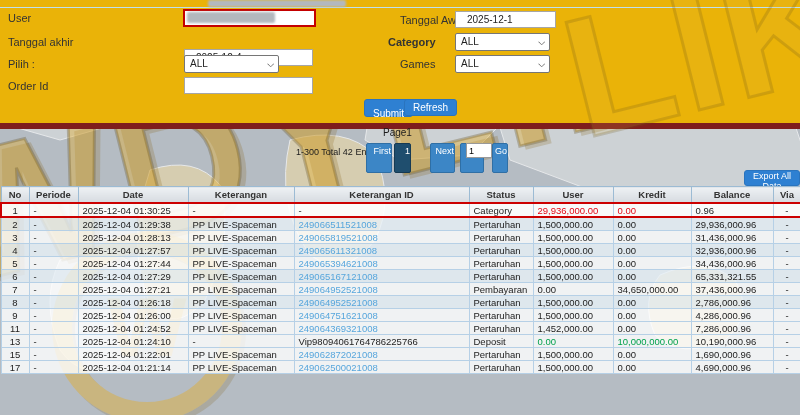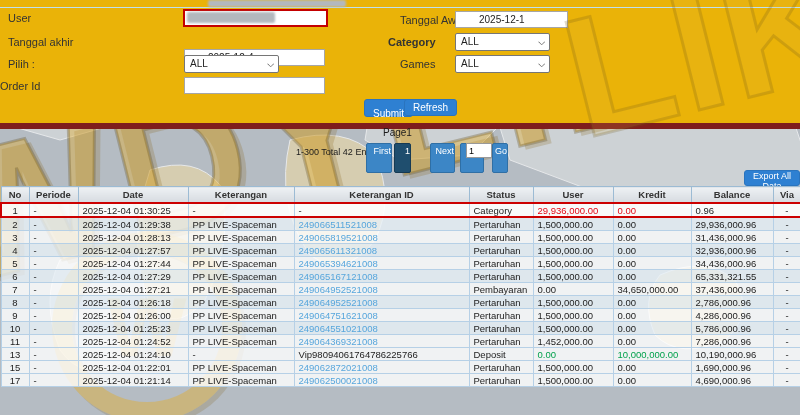--- a/index.html
+++ b/index.html
@@ -25,21 +25,21 @@
     color:rgba(224,178,60,.16);-webkit-text-stroke:3px rgba(110,85,25,.22);
     transform:rotate(-14deg);pointer-events:none;}
 
   
   #panel{position:absolute;left:0;top:0;width:800px;height:123px;background:#eab308;
     border-bottom:6px solid #7f1d1d;z-index:2;}
   #panel .topline{position:absolute;left:0;top:7px;width:100%;height:0;
     border-top:1px solid #bfe0ee;}
   .flabel{position:absolute;font-size:11px;color:#333;}
   .tbox{position:absolute;height:15px;background:#fff;border:1px solid #a6a6a6;
-    font-size:10px;color:#222;line-height:15px;padding-left:23px;}
+    font-size:10px;color:#222;line-height:15px;padding-left:11px;}
   .fsel{position:absolute;height:16px;background:#fff;border:1px solid #767676;
     border-radius:2px;font-size:10px;line-height:16px;padding-left:5px;}
   .fsel .arr{position:absolute;right:4px;top:0;font-size:9px;color:#333;}
   #user-box{left:183px;top:9px;width:118px;height:14px;border:2px solid #c40000;background:#fff;}
   .redact{background:#b3b8be;filter:blur(1.2px);border-radius:2px;}
   #user-redact{position:absolute;left:2px;top:1px;width:88px;height:11px;}
   #top-redact{position:absolute;left:208px;top:0;width:138px;height:7px;z-index:4;}
   .btn{background:#2e80d2;color:#fff;border:1px solid #2a74be;border-radius:3px;
     font-size:10px;font-family:"Liberation Sans",sans-serif;cursor:pointer;}
   #submit-btn{position:absolute;left:364px;top:99px;height:17px;padding:8px 8px;}
@@ -108,21 +108,21 @@
 
     <span class="flabel" style="left:8px;top:36px;">Tanggal akhir</span>
     <div class="tbox" style="left:184px;top:49px;width:116px;text-decoration:underline;">2025-12-4</div>
 
     <span class="flabel" style="left:8px;top:58px;">Pilih :</span>
     <div class="fsel" style="left:184px;top:55px;width:88px;">
       <span>ALL</span>
       <span class="arr">⌵</span>
     </div>
 
-    <span class="flabel" style="left:0;top:80px;">Order Id</span>
+    <span class="flabel" style="left:8px;top:80px;">Order Id</span>
     <div class="tbox" style="left:184px;top:77px;width:116px;"></div>
 
     <span class="flabel" style="left:400px;top:14px;">Tanggal Awal</span>
     <div class="tbox" style="left:455px;top:11px;width:88px;">2025-12-1</div>
 
     <span class="flabel" style="left:388px;top:36px;font-weight:bold;">Category</span>
     <div class="fsel" style="left:455px;top:33px;width:88px;">
       <span>ALL</span>
       <span class="arr">⌵</span>
     </div>
@@ -280,32 +280,20 @@
             <td>-</td>
             <td>2025-12-04 01:26:00</td>
             <td>PP LIVE-Spaceman</td>
             <td><span class="idlink">249064751621008</span></td>
             <td>Pertaruhan</td>
             <td>1,500,000.00</td>
             <td>0.00</td>
             <td>4,286,000.96</td>
             <td class="c">-</td>
           </tr>
-          <tr class="even">
-            <td class="c">10</td>
-            <td>-</td>
-            <td>2025-12-04 01:25:23</td>
-            <td>PP LIVE-Spaceman</td>
-            <td><span class="idlink">249064551021008</span></td>
-            <td>Pertaruhan</td>
-            <td>1,500,000.00</td>
-            <td>0.00</td>
-            <td>5,786,000.96</td>
-            <td class="c">-</td>
-          </tr>
           <tr class="odd">
             <td class="c">11</td>
             <td>-</td>
             <td>2025-12-04 01:24:52</td>
             <td>PP LIVE-Spaceman</td>
             <td><span class="idlink">249064369321008</span></td>
             <td>Pertaruhan</td>
             <td>1,452,000.00</td>
             <td>0.00</td>
             <td>7,286,000.96</td>

